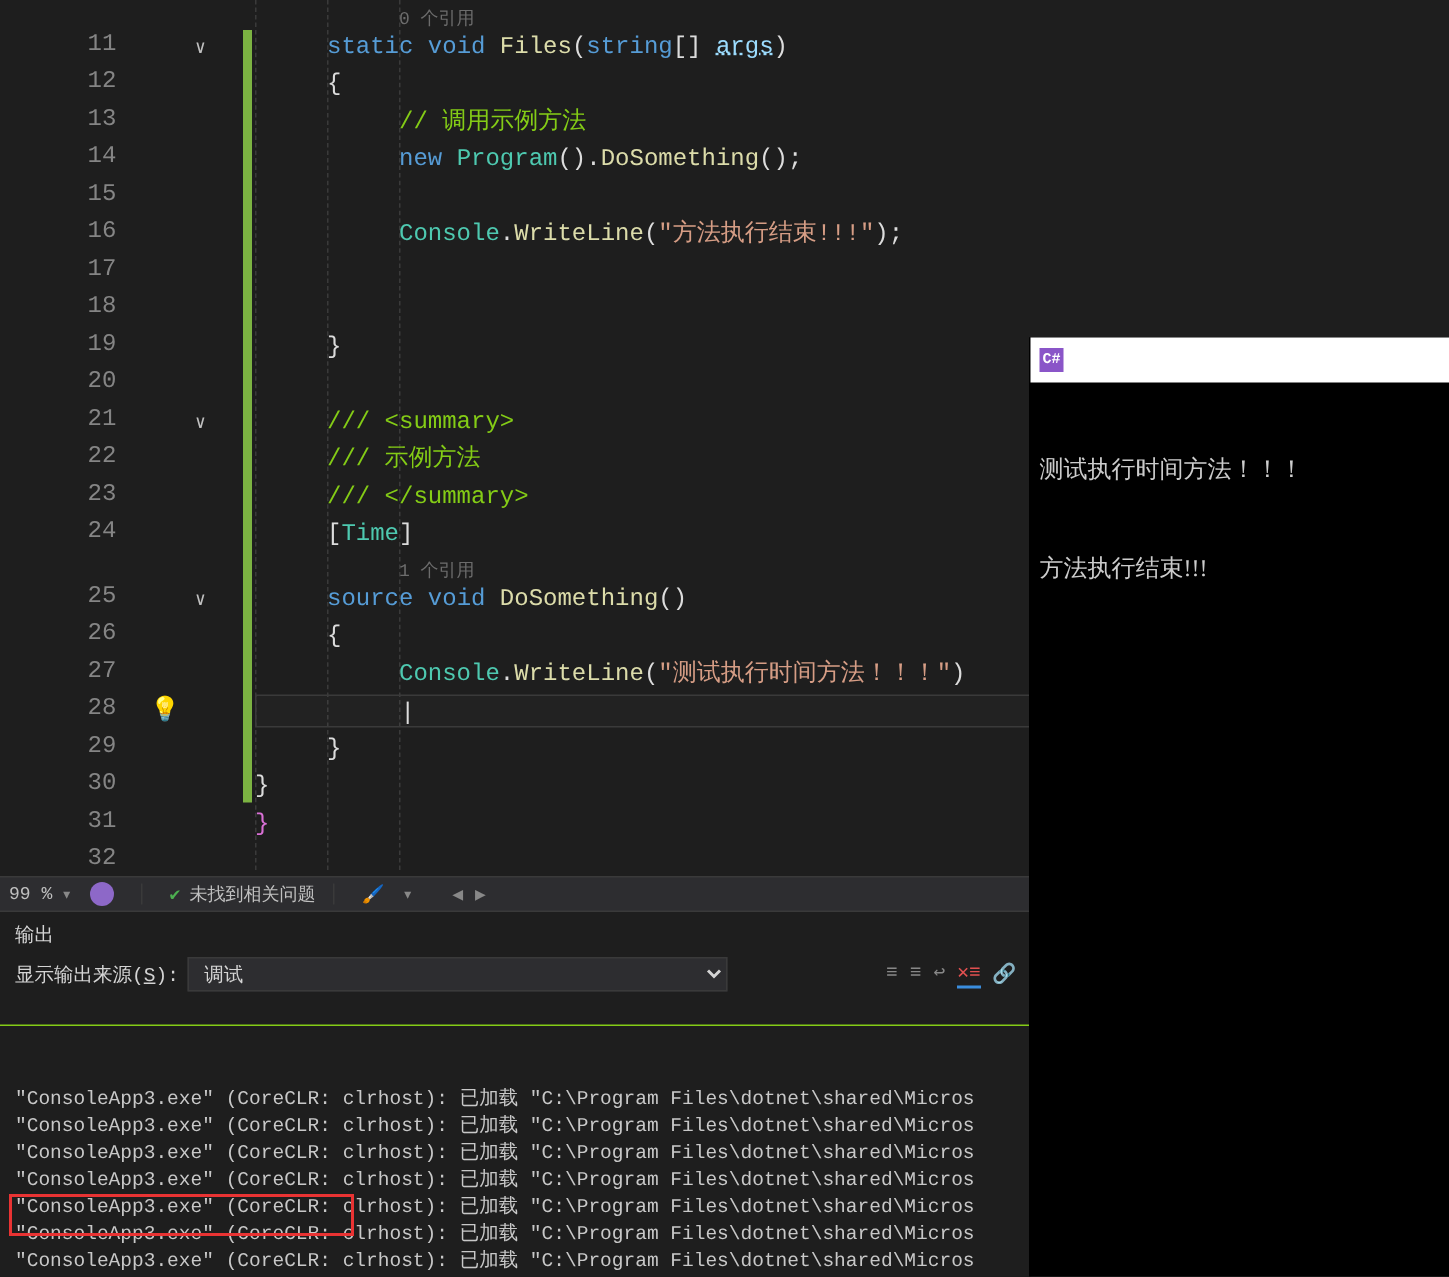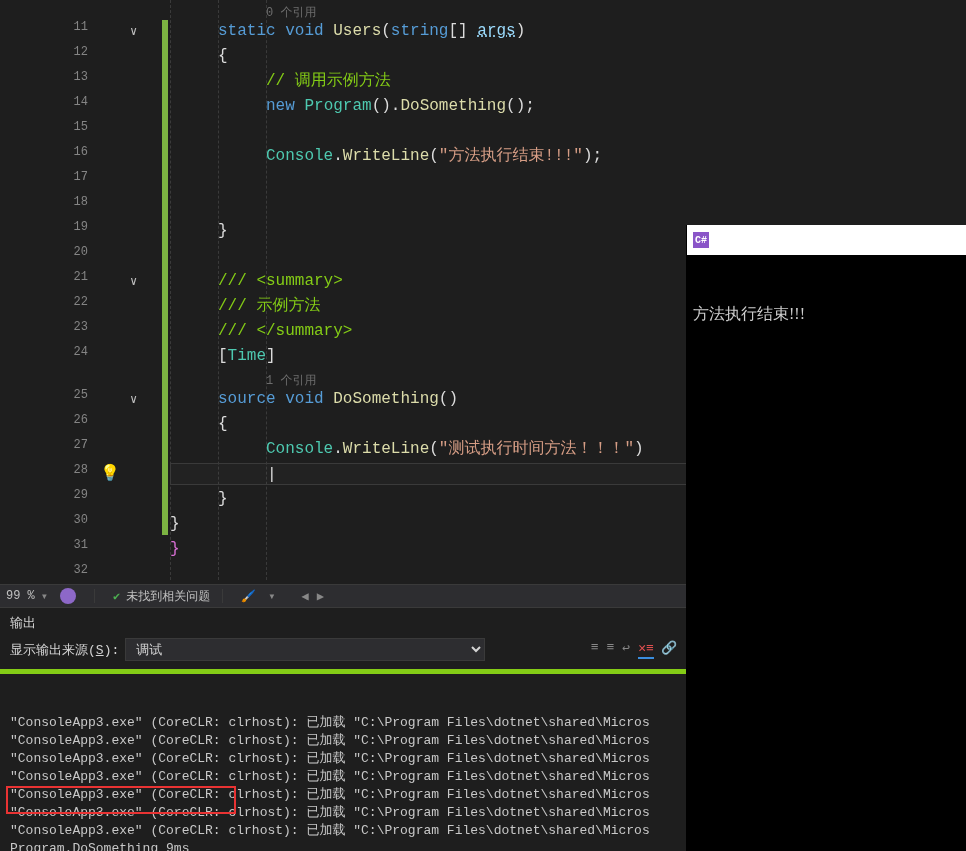--- a/index.html
+++ b/index.html
@@ -1,21 +1,21 @@
 <!DOCTYPE html>
 <html><head>
 <meta charset="utf-8">
 <style>
   * { box-sizing: border-box; margin: 0; padding: 0; }
   html, body { width: 966px; height: 851px; overflow: hidden; font-family: Consolas, 'Courier New', monospace; }
   body { background: #1e1e1e; color: #d4d4d4; position: relative; }
 
   .editor-pane { position: absolute; left: 0; top: 0; width: 688px; height: 584px; background: #1e1e1e; }
   .gutter { position: absolute; left: 0; top: 0; width: 96px; height: 100%; }
-  .line-number { position: absolute; right: 8px; color: #858585; font-size: 12px; text-align: right; width: 40px; }
+  .line-number { position: absolute; right: 8px; color: #858585; font-size: 16px; text-align: center; width: 40px; }
   .fold-icon { position: absolute; left: 130px; color: #c0c0c0; font-size: 12px; cursor: pointer; }
   .change-bar { position: absolute; left: 162px; width: 6px; background: #7cb342; }
   .bulb-icon { position: absolute; left: 100px; color: #ffc000; font-size: 16px; }
 
   .code-area { position: absolute; left: 170px; top: 0; right: 0; height: 100%; font-size: 16px; line-height: 22px; }
   .code-line { position: absolute; left: 0; white-space: pre; }
 
   .tok-codelens { color:#6c6c6c; font-size:12px; }
   .tok-keyword { color:#569cd6; }
   .tok-type    { color:#4ec9b0; }
@@ -32,21 +32,21 @@
   .editor-status .chev { margin:0 6px; color:#888; }
   .editor-status .purple-icon { width:16px;height:16px;border-radius:50%;background:#8d68c8;margin:0 6px; }
   .editor-status .check { color:#4caf50; margin:0 4px 0 6px; }
   .editor-status .msg { margin-left:2px; }
   .editor-status .sep { flex:0 0 1px; height:14px; background:#3a3a3a; margin:0 12px; }
   .editor-status .flame { color:#f0a050; margin:0 6px; }
 
   
   .output-panel { position:absolute; left:0; top:608px; width:688px; height:243px; background:#1e1e1e; }
   .output-title { padding:6px 10px 4px; color:#d4d4d4; font-size:13px; }
-  .output-toolbar { display:flex; align-items:center; padding:2px 10px 8px; font-size:13px; color:#d4d4d4; border-bottom:5px solid #84cc16; }
+  .output-toolbar { display:flex; align-items:center; padding:2px 10px 22px; font-size:13px; color:#d4d4d4; border-bottom:1px solid #84cc16; }
   .output-toolbar .label u { text-decoration:underline; }
   .output-toolbar select { background:#2d2d30; color:#d4d4d4; border:1px solid #3a3a3a; padding:2px 6px; font-size:13px; width:360px; margin-left:6px; }
   .output-toolbar .icons { margin-left:auto; display:flex; gap:8px; color:#888; }
   .output-toolbar .icons .xred { color:#e05050; border-bottom:2px solid #3a8dde; padding-bottom:1px; }
   .output-body { padding:4px 10px; font-size:13px; line-height:18px; color:#c8c8c8; white-space:pre; position:relative; }
   .output-body .oline { height:18px; }
   .red-box { position:absolute; border:2px solid #e93333; left:6px; width:230px; height:28px; top:112px; }
 
   
   .console-window { position:absolute; left:686px; top:225px; width:280px; height:626px; background:#000; border-left:1px solid #000; }
@@ -81,21 +81,21 @@
       <div class="line-number" style="top: 488px;">29</div>
       <div class="line-number" style="top: 513px;">30</div>
       <div class="line-number" style="top: 538px;">31</div>
       <div class="line-number" style="top: 563px;">32</div>
     </div>
   <div class="code-area">
       <div style="position: absolute; left: 0px; top: 0px; width: 0px; height: 580px; border-left: 1px dashed rgb(58, 58, 58);"></div>
       <div style="position: absolute; left: 48px; top: 0px; width: 0px; height: 580px; border-left: 1px dashed rgb(58, 58, 58);"></div>
       <div style="position: absolute; left: 96px; top: 0px; width: 0px; height: 580px; border-left: 1px dashed rgb(58, 58, 58);"></div>
       <div class="code-line tok-codelens" style="top: 2px; left: 96px;">0 个引用</div>
-      <div class="code-line" style="top: 20px; left: 48px;"><span class="tok-keyword">static</span> <span class="tok-keyword">void</span> <span class="tok-method">Users</span><span class="tok-punct">(</span><span class="tok-keyword">string</span><span class="tok-punct">[]</span> <span class="tok-param">args</span><span class="tok-punct">)</span></div>
+      <div class="code-line" style="top: 20px; left: 48px;"><span class="tok-keyword">static</span> <span class="tok-keyword">void</span> <span class="tok-method">Files</span><span class="tok-punct">(</span><span class="tok-keyword">string</span><span class="tok-punct">[]</span> <span class="tok-param">args</span><span class="tok-punct">)</span></div>
       <div class="code-line" style="top: 45px; left: 48px;"><span class="tok-punct">{</span></div>
       <div class="code-line" style="top: 70px; left: 96px;"><span class="tok-comment">// 调用示例方法</span></div>
       <div class="code-line" style="top: 95px; left: 96px;"><span class="tok-keyword">new</span> <span class="tok-type">Program</span><span class="tok-punct">()</span><span class="tok-punct">.</span><span class="tok-method">DoSomething</span><span class="tok-punct">()</span><span class="tok-punct">;</span></div>
       <div class="code-line" style="top: 120px; left: 96px;"></div>
       <div class="code-line" style="top: 145px; left: 96px;"><span class="tok-type">Console</span><span class="tok-punct">.</span><span class="tok-method">WriteLine</span><span class="tok-punct">(</span><span class="tok-string">"方法执行结束!!!"</span><span class="tok-punct">)</span><span class="tok-punct">;</span></div>
       <div class="code-line" style="top: 170px; left: 96px;"></div>
       <div class="code-line" style="top: 220px; left: 48px;"><span class="tok-punct">}</span></div>
       <div class="code-line" style="top: 245px;"></div>
       <div class="code-line" style="top: 270px; left: 48px;"><span class="tok-comment">/// &lt;summary&gt;</span></div>
       <div class="code-line" style="top: 295px; left: 48px;"><span class="tok-comment">/// 示例方法</span></div>
@@ -147,15 +147,16 @@
   </div>
   <div class="output-body">
   <div class="oline">"ConsoleApp3.exe" (CoreCLR: clrhost): 已加载 "C:\Program Files\dotnet\shared\Micros</div><div class="oline">"ConsoleApp3.exe" (CoreCLR: clrhost): 已加载 "C:\Program Files\dotnet\shared\Micros</div><div class="oline">"ConsoleApp3.exe" (CoreCLR: clrhost): 已加载 "C:\Program Files\dotnet\shared\Micros</div><div class="oline">"ConsoleApp3.exe" (CoreCLR: clrhost): 已加载 "C:\Program Files\dotnet\shared\Micros</div><div class="oline">"ConsoleApp3.exe" (CoreCLR: clrhost): 已加载 "C:\Program Files\dotnet\shared\Micros</div><div class="oline">"ConsoleApp3.exe" (CoreCLR: clrhost): 已加载 "C:\Program Files\dotnet\shared\Micros</div><div class="oline">"ConsoleApp3.exe" (CoreCLR: clrhost): 已加载 "C:\Program Files\dotnet\shared\Micros</div><div class="oline">Program.DoSomething 9ms</div><div class="red-box"></div></div>
 </div>
 
 <div class="console-window">
   <div class="console-titlebar">
     <span class="appicon">C#</span>
   </div>
   <div class="console-body">
+    <div>测试执行时间方法！！！</div>
     <div>方法执行结束!!!</div>
   </div>
 </div>
 
 </body></html>

